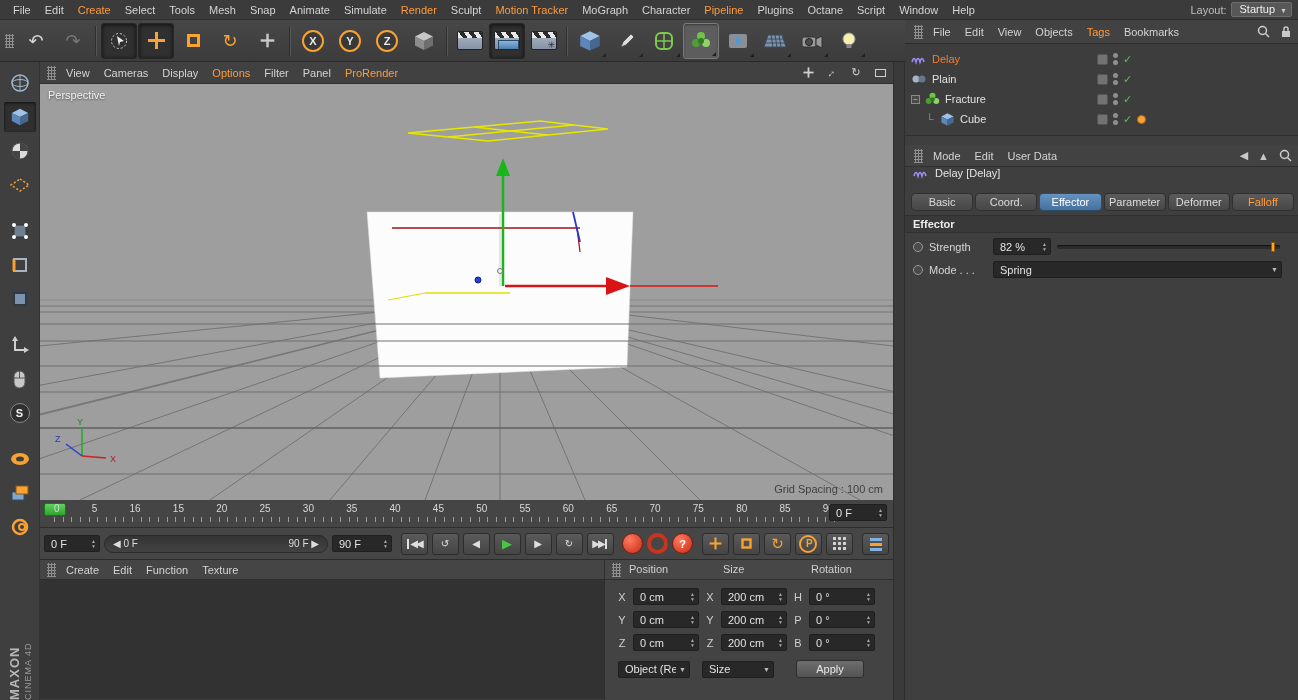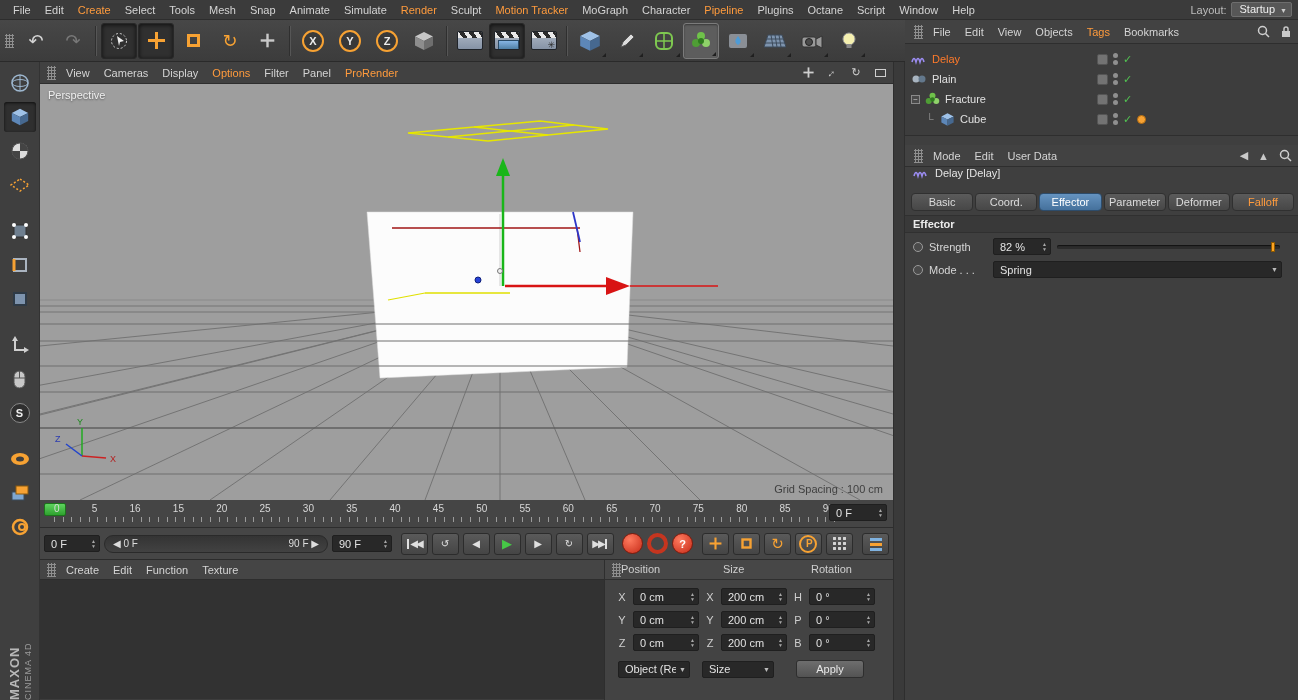--- a/index.html
+++ b/index.html
@@ -529,21 +529,21 @@
       <span class="mi">Edit</span>
       <span class="mi">Function</span>
       <span class="mi">Texture</span>
     </div>
     <div id="matbody"></div>
   </div>
 
   <div id="coords">
     <div id="coordbar">
       <span class="grip"></span>
-      <span class="chead" style="left:16px">Position</span>
+      <span class="chead" style="left:24px">Position</span>
       <span class="chead" style="left:118px">Size</span>
       <span class="chead" style="left:206px">Rotation</span>
     </div>
     <div class="cgrid">
       <span class="clabel">X</span>
       <div class="field">
           <span class="val">0 cm</span>
           <span class="spin">
             <i>▲</i>
             <i>▼</i>

